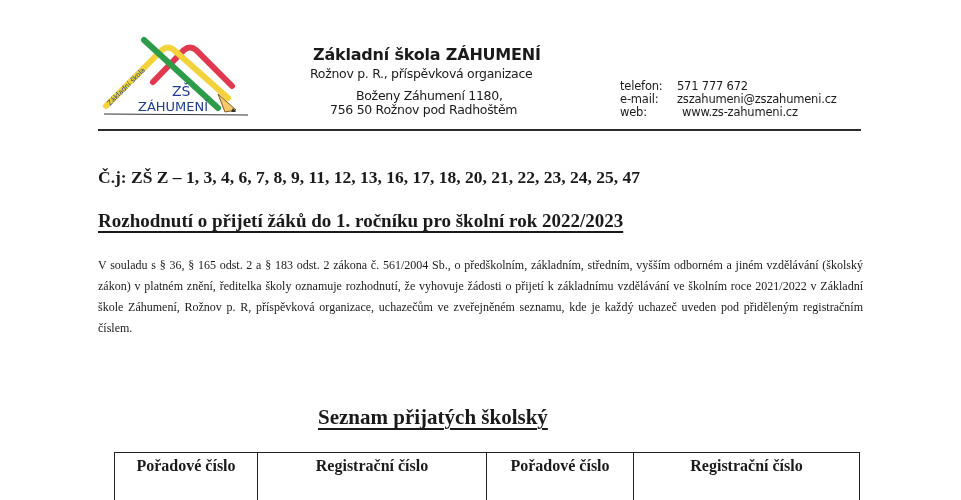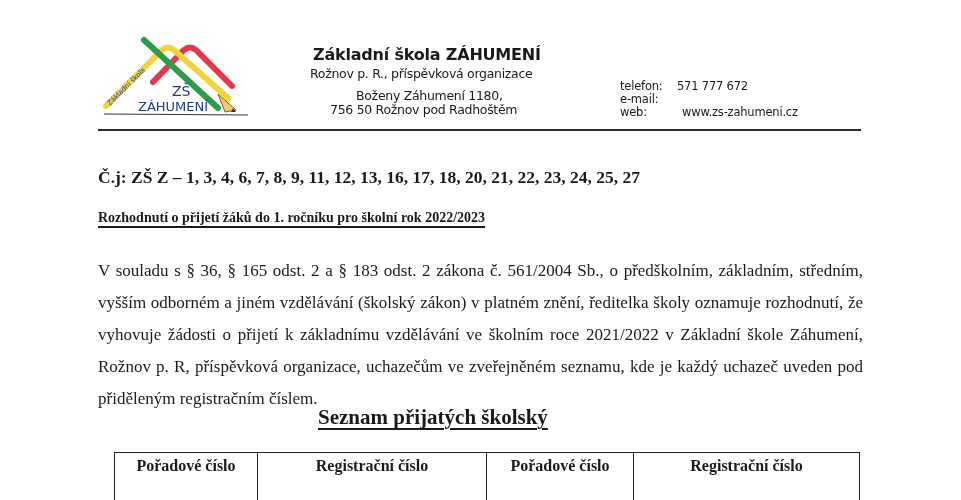--- a/index.html
+++ b/index.html
@@ -15,23 +15,23 @@
     .addr1 { left: 356px; top: 88px; font-size: 12.5px; letter-spacing: -0.3px; }
     .addr2 { left: 330px; top: 102px; font-size: 12.5px; letter-spacing: -0.3px; }
 
     .contact { left: 620px; top: 80px; font-size: 11.5px; line-height: 13px; letter-spacing: -0.2px; }
     .contact .row { display: flex; }
     .contact .lbl { width: 57px; }
 
     .hrule { left: 98px; top: 129px; width: 763px; height: 2px; background: #2a2a2a; }
 
     .cj { left: 98px; top: 167px; font-size: 17.5px; font-weight: bold; }
-    .title { left: 98px; top: 210px; font-size: 14px; font-weight: bold; text-decoration: underline; text-underline-offset: 4px; text-decoration-thickness: 2px; white-space: nowrap; }
+    .title { left: 98px; top: 210px; font-size: 19px; font-weight: bold; text-decoration: underline; text-underline-offset: 4px; text-decoration-thickness: 2px; white-space: nowrap; }
 
-    .para { left: 98px; top: 255px; width: 765px; font-size: 17px; line-height: 32px; text-align: justify; text-align-last: left; }
+    .para { left: 98px; top: 255px; width: 765px; font-size: 12px; line-height: 21px; text-align: justify; text-align-last: left; }
 
     .subtitle { left: 318px; top: 405px; font-size: 21px; font-weight: bold; text-decoration: underline; text-underline-offset: 4px; text-decoration-thickness: 2px; }
 
     table.list { position: absolute; left: 114px; top: 452px; border-collapse: collapse; }
     table.list th { border: 1.6px solid #222; font-family: "Liberation Serif", serif; font-weight: bold; font-size: 16px; vertical-align: top; padding: 4px 2px 0 2px; height: 44px; text-align: center; }
     .c1 { width: 138px; }
     .c2 { width: 224px; }
     .c3 { width: 142px; }
     .c4 { width: 221px; }
   </style>
@@ -64,30 +64,31 @@
 <div class="abs sans addr1">Boženy Záhumení 1180,</div>
 <div class="abs sans addr2">756 50 Rožnov pod Radhoštěm</div>
 
 <div class="abs sans contact">
   <div class="row">
     <span class="lbl">telefon:</span>
     <span>571 777 672</span>
   </div>
   <div class="row">
     <span class="lbl">e-mail:</span>
+    <span>zszahumeni@zszahumeni.cz</span>
   </div>
   <div class="row">
     <span class="lbl" style="width:62px">web:</span>
     <span>www.zs-zahumeni.cz</span>
   </div>
 </div>
 
 <div class="abs hrule"></div>
 
-<div class="abs serif cj">Č.j:  ZŠ Z – 1, 3, 4, 6, 7, 8, 9, 11, 12, 13, 16, 17, 18, 20, 21, 22, 23, 24, 25, 27</div>
+<div class="abs serif cj">Č.j:  ZŠ Z – 1, 3, 4, 6, 7, 8, 9, 11, 12, 13, 16, 17, 18, 20, 21, 22, 23, 24, 25, 47</div>
 <div class="abs serif title">Rozhodnutí o přijetí žáků do 1. ročníku pro školní rok 2022/2023</div>
 <div class="abs serif para">V souladu s § 36, § 165 odst. 2 a § 183 odst. 2 zákona č. 561/2004 Sb., o předškolním, základním, středním, vyšším odborném a jiném vzdělávání (školský zákon) v platném znění, ředitelka školy oznamuje rozhodnutí, že vyhovuje žádosti o přijetí k základnímu vzdělávání ve školním roce 2021/2022 v Základní škole Záhumení, Rožnov p. R, příspěvková organizace, uchazečům ve zveřejněném seznamu, kde je každý uchazeč uveden pod přiděleným registračním číslem.</div>
 <div class="abs serif subtitle">Seznam přijatých školský</div>
 
 <table class="list">
   <thead>
     <tr>
       <th class="c1">Pořadové číslo</th>
       <th class="c2">Registrační číslo</th>
       <th class="c3">Pořadové číslo</th>

